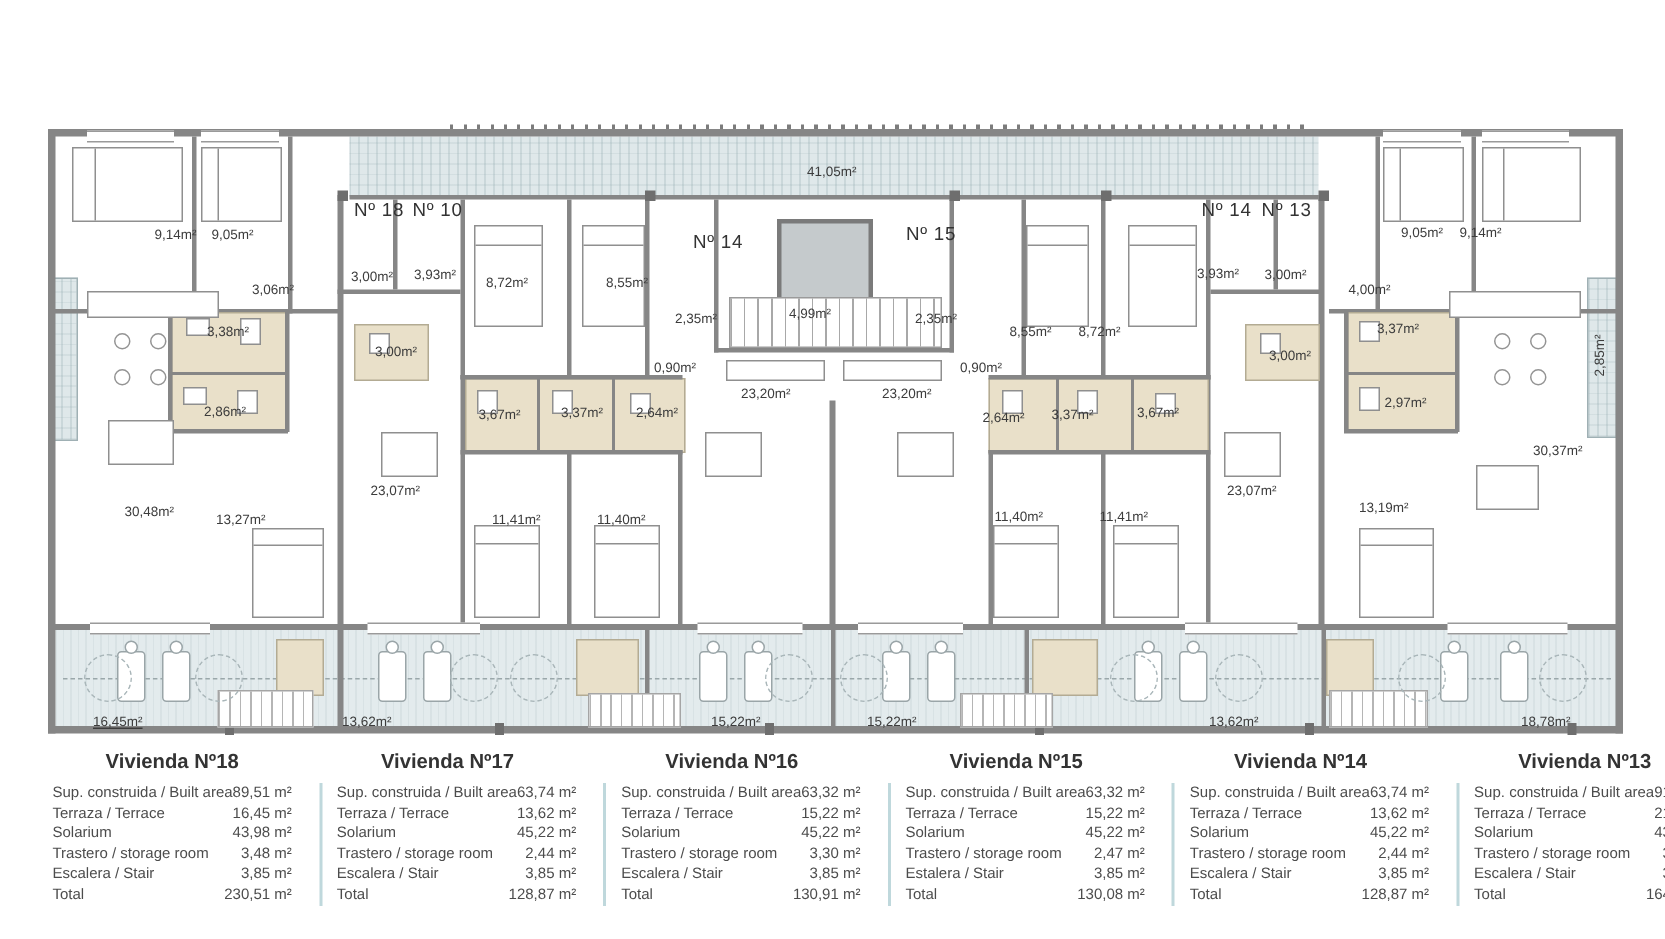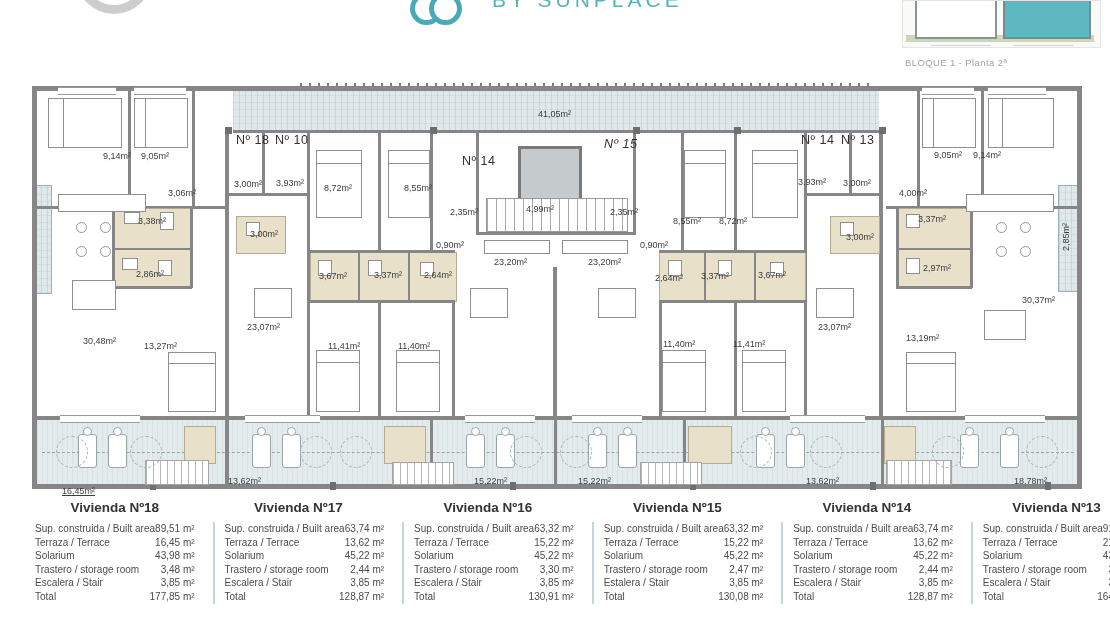--- a/index.html
+++ b/index.html
@@ -54,36 +54,20 @@
   .ttitle{text-align:center;font-size:13.5px;color:#333;font-weight:600;margin-bottom:7px;}
   .trow{display:flex;justify-content:space-between;font-size:10px;color:#4c4c4c;line-height:13.6px;}
   .tl{white-space:nowrap;}
   .tv{white-space:nowrap;text-align:right;}
 </style>
 </head>
 <body>
 
 <div id="stage">
 
-  <div id="hdr">
-    <div class="arc"></div>
-    <div style="position:absolute;left:410px;top:-8px;width:50px;height:28px;">
-      <div class="inf" style="left:0;top:0;"></div>
-      <div class="inf" style="left:19px;top:0;"></div>
-    </div>
-    <div id="brand">BY SUNPLACE</div>
-    <div id="mini">
-      <div class="mgreen" style="left:3px;top:34px;width:188px;height:7px;"></div>
-      <div class="mb" style="left:12px;top:-18px;width:78px;height:52px;"></div>
-      <div class="mb teal" style="left:100px;top:-18px;width:84px;height:52px;"></div>
-      <div class="mdim" style="left:28px;top:44px;width:60px;"></div>
-      <div class="mdim" style="left:110px;top:44px;width:60px;"></div>
-    </div>
-    <div id="mini-cap">BLOQUE 1 - Planta 2ª</div>
-  </div>
 
   <div id="plan" style="position:absolute;inset:0;">
 
     <div class="tickrow" style="left:300px;top:83px;width:575px;"></div>
     <div class="hb" style="left:233px;top:91px;width:646px;height:40px;"></div>
     <div class="ter" style="left:37px;top:420px;width:1041px;height:64px;"></div>
     <div class="dashline" style="left:42px;top:452px;width:1032px;"></div>
     <div class="hb" style="left:34px;top:185px;width:16px;height:107px;border:1px solid #9fb0b4;"></div>
     <div class="hb" style="left:1058px;top:185px;width:20px;height:105px;border:1px solid #9fb0b4;"></div>
 
@@ -297,31 +281,31 @@
         <span class="rl" style="left: 798px; top: 182px;">3,93m²</span>
         <span class="rl" style="left: 843px; top: 183px;">3,00m²</span>
         <span class="rl" style="left: 934px; top: 155px;">9,05m²</span>
         <span class="rl" style="left: 973px; top: 155px;">9,14m²</span>
         <span class="rl" style="left: 899px; top: 193px;">4,00m²</span>
         <span class="rl" style="left: 918px; top: 219px;">3,37m²</span>
         <span class="rl" style="left: 846px; top: 237px;">3,00m²</span>
         <span class="rl" style="left: 923px; top: 268px;">2,97m²</span>
         <span class="rl" style="left: 906px; top: 338px;">13,19m²</span>
         <span class="rl" style="left: 1022px; top: 300px;">30,37m²</span>
-        <span class="rl" style="left: 62px; top: 491px; text-decoration: underline;">16,45m²</span>
+        <span class="rl" style="left: 62px; top: 481px; text-decoration: underline;">16,45m²</span>
         <span class="rl" style="left: 228px; top: 481px;">13,62m²</span>
         <span class="rl" style="left: 474px; top: 481px;">15,22m²</span>
         <span class="rl" style="left: 578px; top: 481px;">15,22m²</span>
         <span class="rl" style="left: 806px; top: 481px;">13,62m²</span>
         <span class="rl" style="left: 1014px; top: 481px;">18,78m²</span>
         <span class="rl rot" style="left: 1066px; top: 237px;">2,85m²</span>
         <span class="ul" style="left: 236px; top: 140px;">Nº 18</span>
         <span class="ul" style="left: 275px; top: 140px;">Nº 10</span>
         <span class="ul" style="left: 462px; top: 161px;">Nº 14</span>
-        <span class="ul" style="left: 604px; top: 144px; font-style: italic;">Nº 15</span>
+        <span class="ul" style="left: 604px; top: 156px;">Nº 15</span>
         <span class="ul" style="left: 801px; top: 140px;">Nº 14</span>
         <span class="ul" style="left: 841px; top: 140px;">Nº 13</span>
       </div>
   </div>
 
   <div id="tables">
       <div class="tcol">
         <div class="ttitle">Vivienda Nº18</div>
         <div class="trows">
           <div class="trow">
@@ -339,21 +323,21 @@
           <div class="trow">
             <span class="tl">Trastero / storage room</span>
             <span class="tv">3,48 m²</span>
           </div>
           <div class="trow">
             <span class="tl">Escalera / Stair</span>
             <span class="tv">3,85 m²</span>
           </div>
           <div class="trow">
             <span class="tl">Total</span>
-            <span class="tv">177,85 m²</span>
+            <span class="tv">230,51 m²</span>
           </div>
         </div>
       </div>
       <div class="tcol">
         <div class="ttitle">Vivienda Nº17</div>
         <div class="trows">
           <div class="trow">
             <span class="tl">Sup. construida / Built area</span>
             <span class="tv">63,74 m²</span>
           </div>

